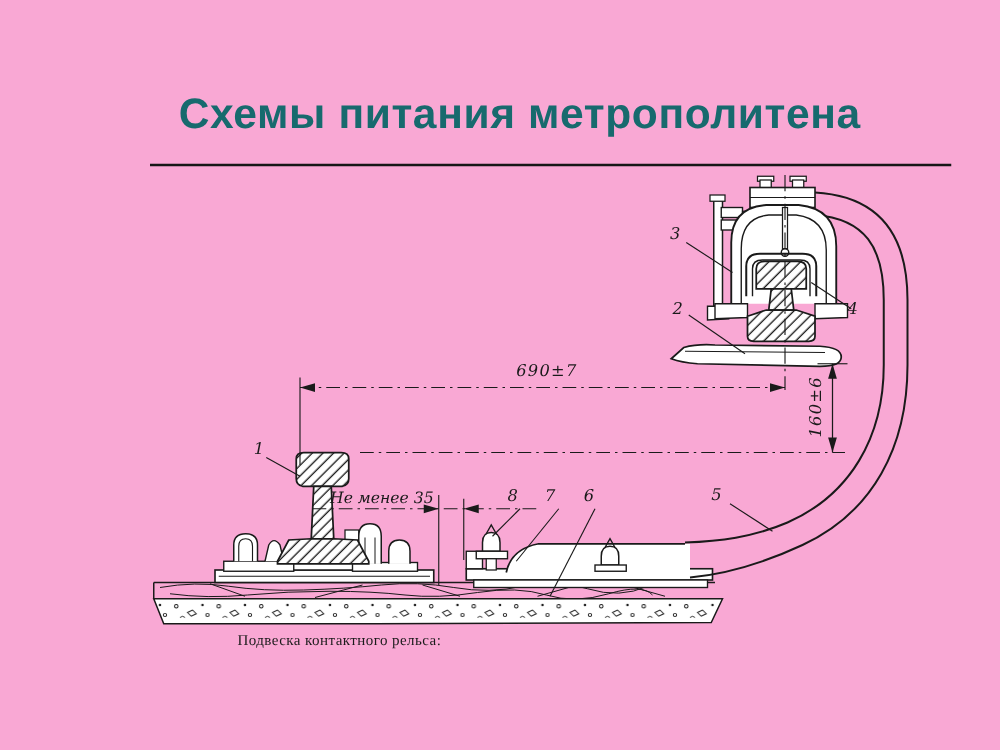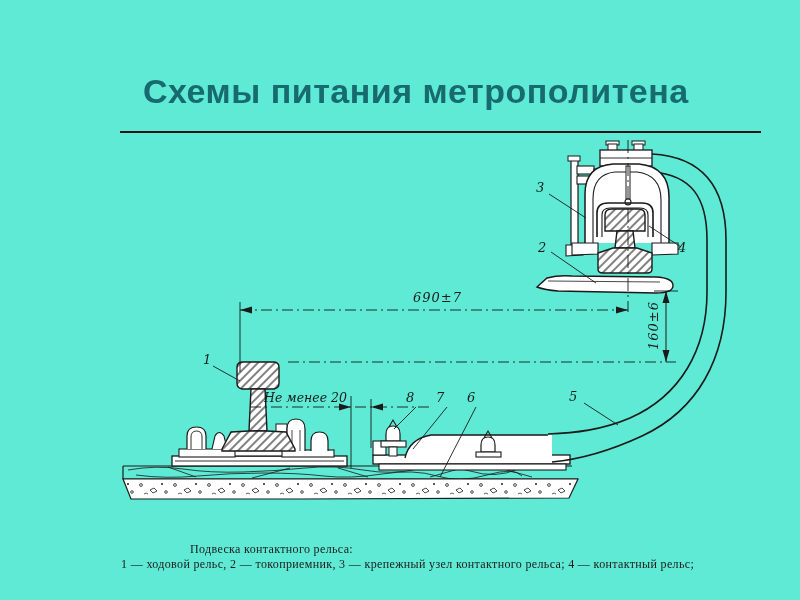--- a/index.html
+++ b/index.html
@@ -1,28 +1,28 @@
 <!DOCTYPE html>
 <html><head>
 <meta charset="utf-8">
 <style>
   html,body{margin:0;padding:0;background:#888;}
-  .slide{position:relative;width:800px;height:600px;background:#5eead4;overflow:hidden;
+  .slide{position:relative;width:800px;height:600px;background:#f9a8d4;overflow:hidden;
          font-family:"Liberation Serif",serif;}
   .title{position:absolute;left:143px;top:72px;font-family:"Liberation Sans",sans-serif;
          font-weight:bold;font-size:34px;color:#176a6e;letter-spacing:.5px;white-space:nowrap;}
   .rule{position:absolute;left:120px;top:131px;width:641px;height:0;border-top:2px solid #161616;}
   .drawing{position:absolute;left:0;top:0;}
   .lbl{position:absolute;font:italic 13px "DejaVu Serif",serif;color:#1a1a1a;white-space:nowrap;}
   .dim{position:absolute;font:italic 13px "DejaVu Serif",serif;color:#1a1a1a;
        letter-spacing:1px;white-space:nowrap;}
   .dim-v{transform:rotate(-90deg);transform-origin:0 0;}
   .clr{position:absolute;font:italic 12.5px "DejaVu Serif",serif;color:#1a1a1a;white-space:nowrap;}
   .cap{position:absolute;font:12px "Liberation Serif",serif;color:#1b1b1b;
-       letter-spacing:.35px;white-space:nowrap;margin-top:37px;}
+       letter-spacing:.35px;white-space:nowrap;}
 </style>
 </head>
 <body>
 
 <div class="slide">
 
   <div class="title">Схемы питания метрополитена</div>
   <div class="rule"></div>
 
   <svg class="drawing" width="800" height="600" viewBox="0 0 800 600">
@@ -182,18 +182,17 @@
   <span class="lbl" style="left:538px;top:240px">2</span>
   <span class="lbl" style="left:536px;top:180px">3</span>
   <span class="lbl" style="left:678px;top:240px">4</span>
   <span class="lbl" style="left:569px;top:389px">5</span>
   <span class="lbl" style="left:467px;top:390px">6</span>
   <span class="lbl" style="left:436px;top:390px">7</span>
   <span class="lbl" style="left:406px;top:390px">8</span>
 
   <span class="dim" style="left:413px;top:290px">690±7</span>
   <span class="dim dim-v" style="left:646px;top:350px">160±6</span>
-  <span class="clr" style="left:264px;top:390px">Не менее 20</span>
+  <span class="clr" style="left:264px;top:390px">Не менее 35</span>
 
   <div class="cap" style="left:190px;top:505px">Подвеска контактного рельса:</div>
-  <div class="cap" style="left:121px;top:520px">1 — ходовой рельс, 2 — токоприемник, 3 — крепежный узел контактного рельса; 4 — контактный рельс;</div>
 
 </div>
 
 </body></html>

